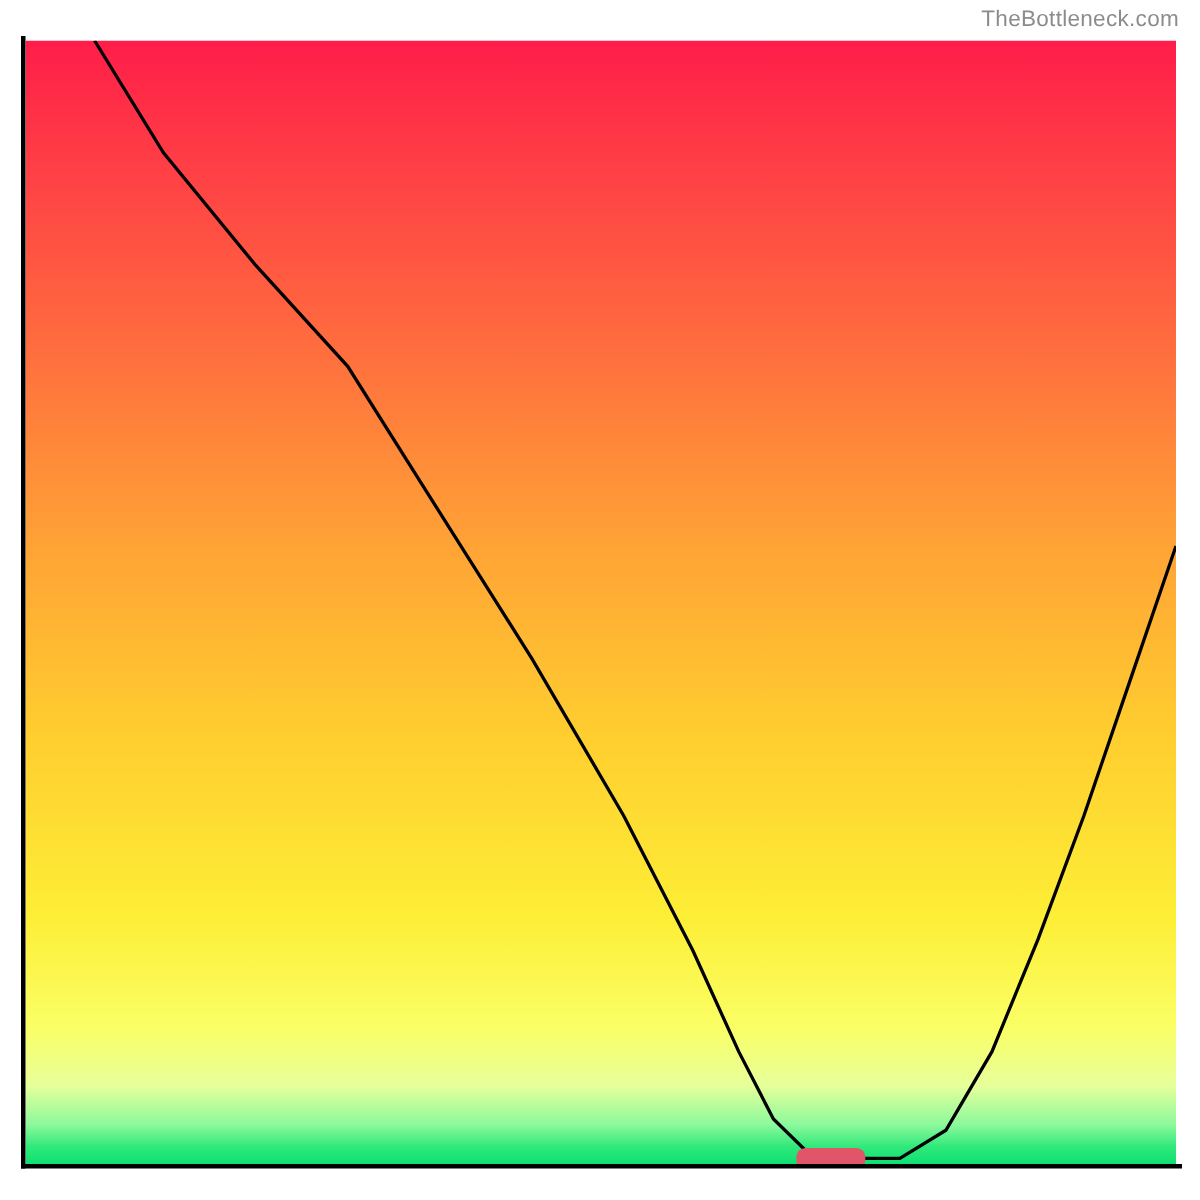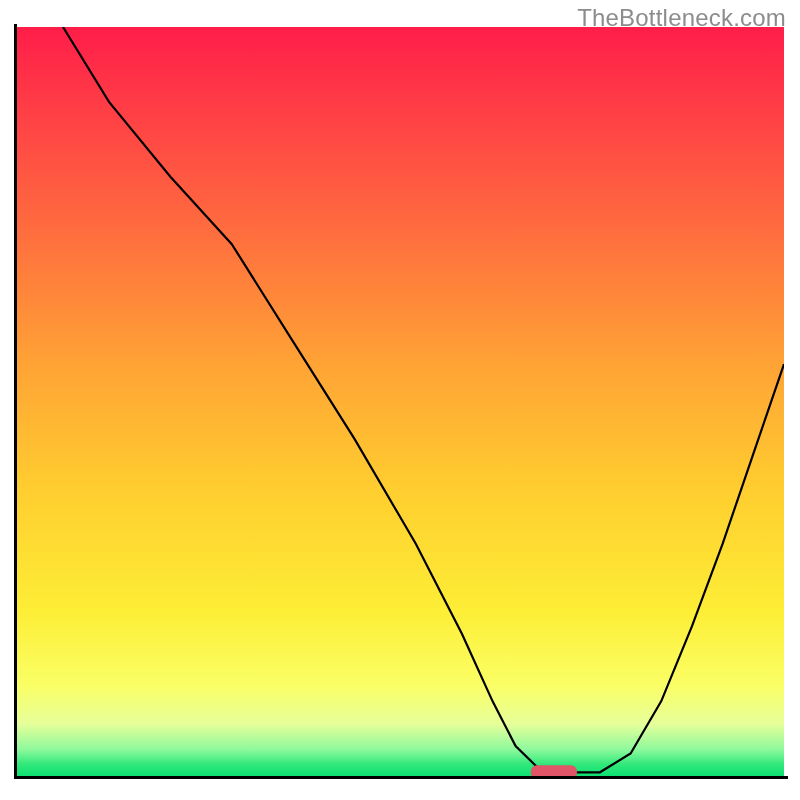--- a/index.html
+++ b/index.html
@@ -14,21 +14,21 @@
   .container {
     position: relative;
     width: 800px;
     height: 800px;
   }
   .watermark {
     position: absolute;
     top: 4px;
     right: 14px;
     color: #8c8c8c;
-    font-size: 24px;
+    font-size: 15px;
     font-weight: 400;
     letter-spacing: 0.2px;
     z-index: 30;
   }
   .plot-area {
     position: absolute;
     left: 17px;
     top: 27px;
     width: 767px;
     height: 749px;

